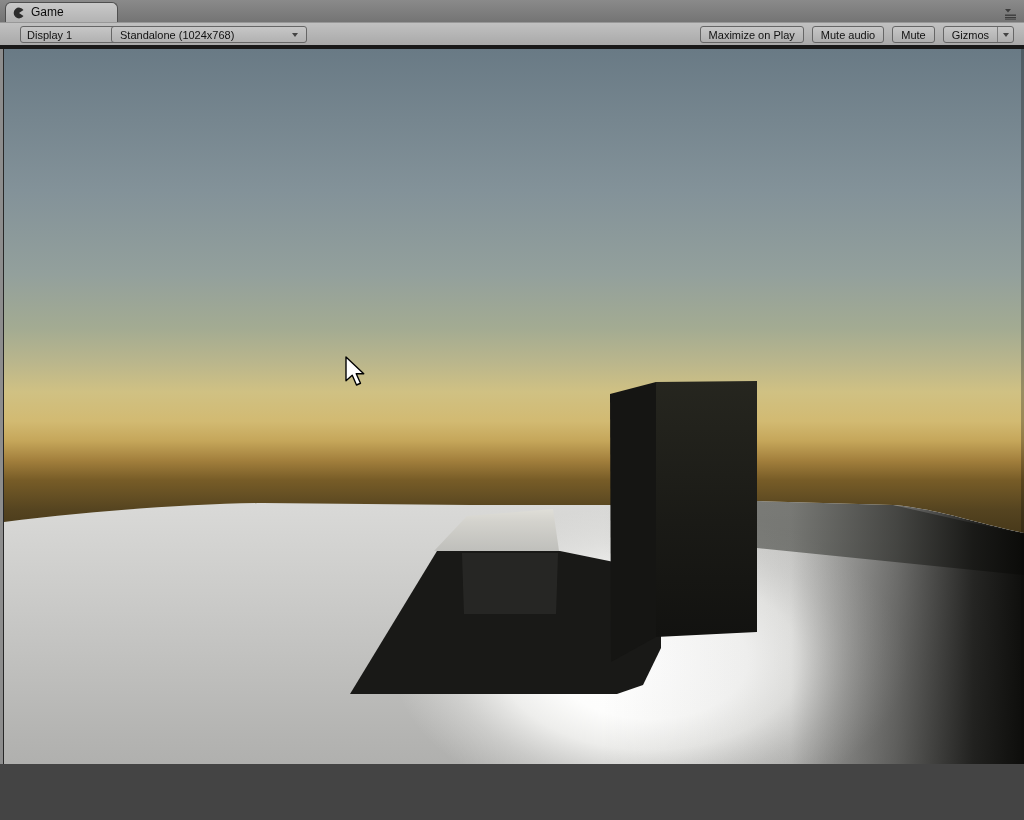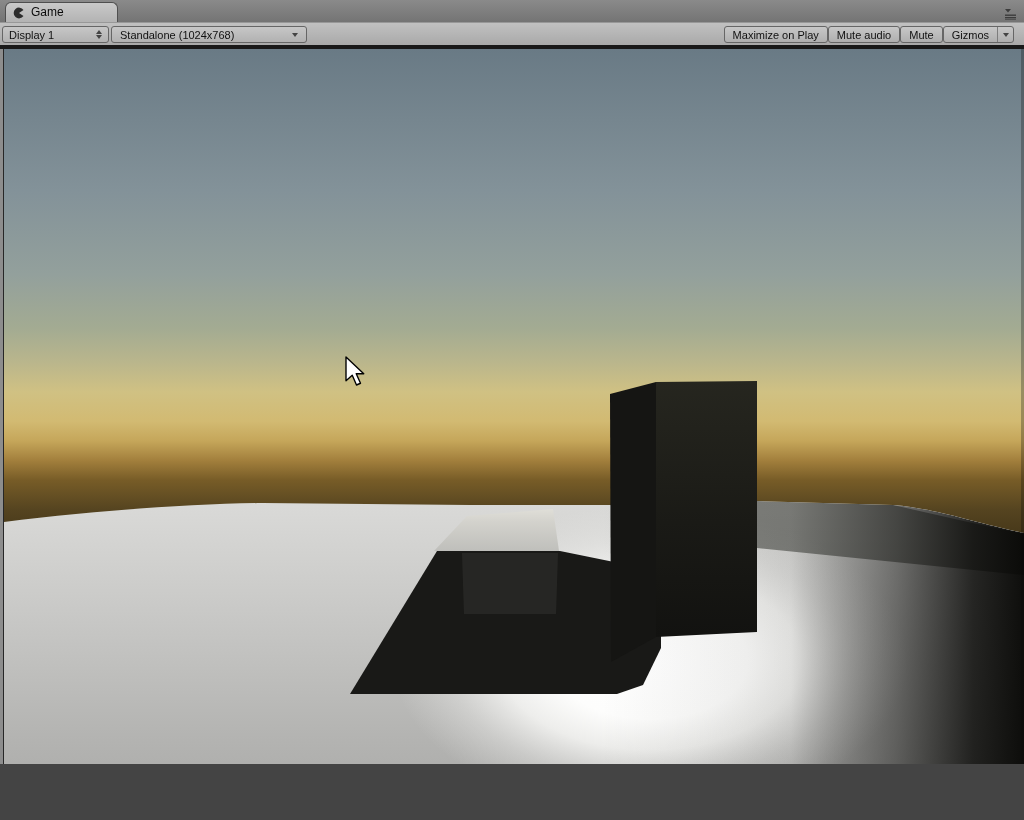--- a/index.html
+++ b/index.html
@@ -17,27 +17,27 @@
     display:flex;align-items:center;gap:6px;padding:0 7px;}
   .tab-label{font-size:12px;color:#0b0b0b;line-height:1;padding-bottom:1px;}
   .panel-menu{position:absolute;right:6px;top:9px;width:15px;height:11px;cursor:default;}
   
   .toolbar{position:absolute;top:22px;left:0;width:1024px;height:23px;box-sizing:border-box;
     background:linear-gradient(#c1c1c1,#a9a9a9);border-top:1px solid #989898;}
   .ctrl{position:absolute;top:3px;height:17px;box-sizing:border-box;
     border:1px solid #666;border-radius:3px;
     background:linear-gradient(#c7c7c7,#b1b1b1);
     display:flex;align-items:center;font-size:11px;color:#111;}
-  .popup-display{left:2px;width:107px;padding:0 6px;justify-content:space-between;}
+  .popup-display{left:20px;width:107px;padding:0 6px;justify-content:space-between;}
   .popup-aspect{left:111px;width:196px;padding:0 8px;justify-content:space-between;text-align:center;}
   .right-group{position:absolute;top:3px;right:10px;height:17px;display:flex;}
   .btn{height:17px;box-sizing:border-box;border:1px solid #666;
     background:linear-gradient(#c7c7c7,#afafaf);
     display:flex;align-items:center;justify-content:center;
-    font-size:11px;color:#111;padding:0 8px;margin-left:0;border-radius:3px;white-space:nowrap;}
+    font-size:11px;color:#111;padding:0 8px;margin-left:8px;border-radius:3px;white-space:nowrap;}
   .btn-gizmos{padding:0;}
   .btn-gizmos .lbl{padding:0 8px;}
   .btn-gizmos .arrow-seg{width:15px;height:100%;display:flex;align-items:center;justify-content:center;
     border-left:1px solid #7d7d7d;}
   .tri-down{width:0;height:0;border-left:3.5px solid transparent;border-right:3.5px solid transparent;
     border-top:4.5px solid #444;}
   .updown{display:flex;flex-direction:column;gap:1px;align-items:center;}
   .updown .u{width:0;height:0;border-left:3px solid transparent;border-right:3px solid transparent;
     border-bottom:4px solid #444;}
   .updown .d{width:0;height:0;border-left:3px solid transparent;border-right:3px solid transparent;

